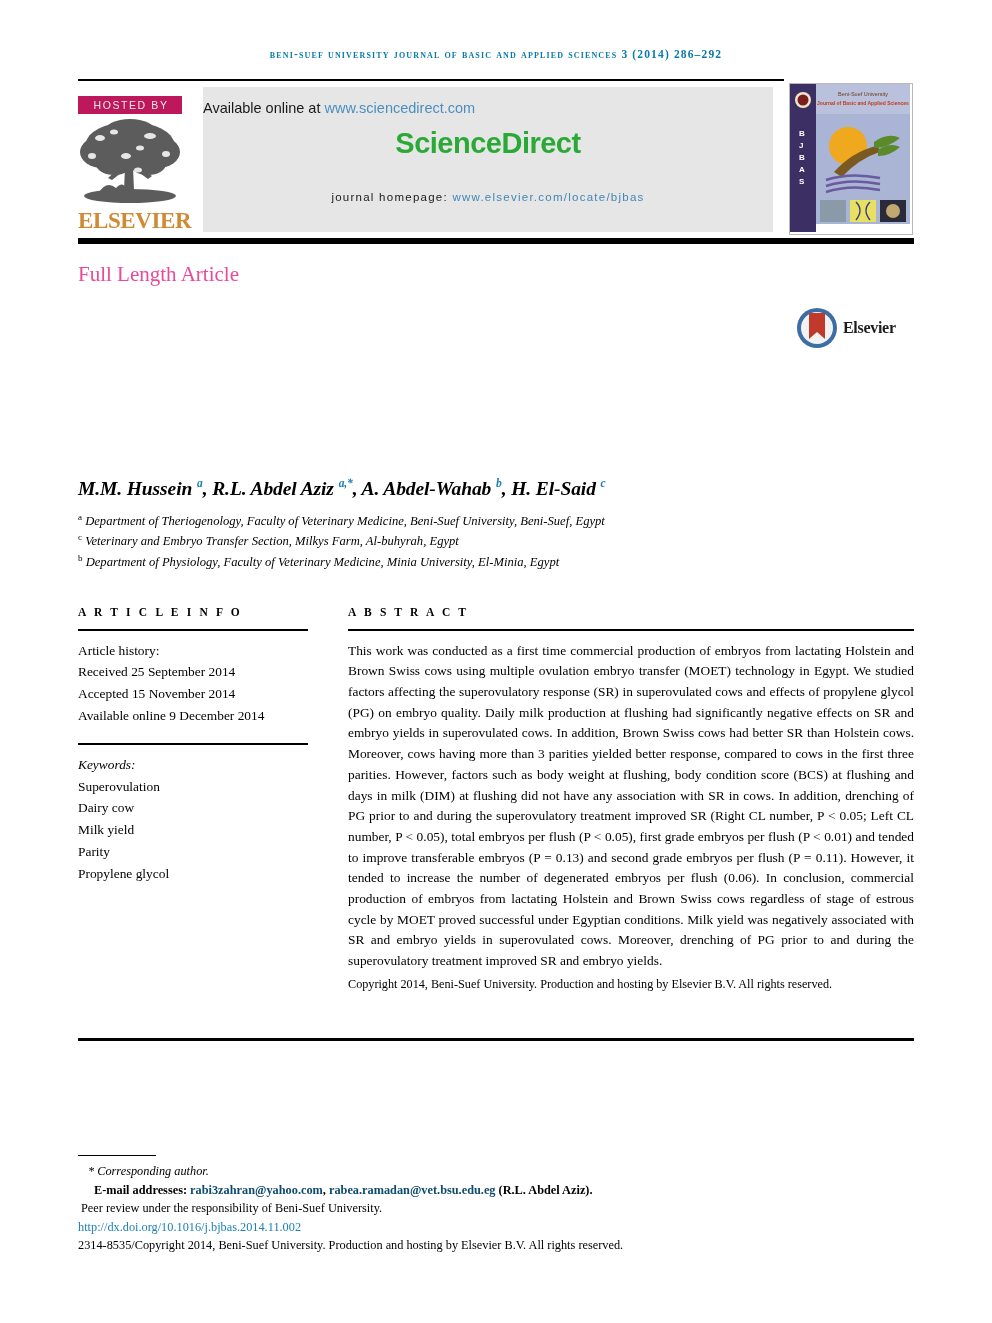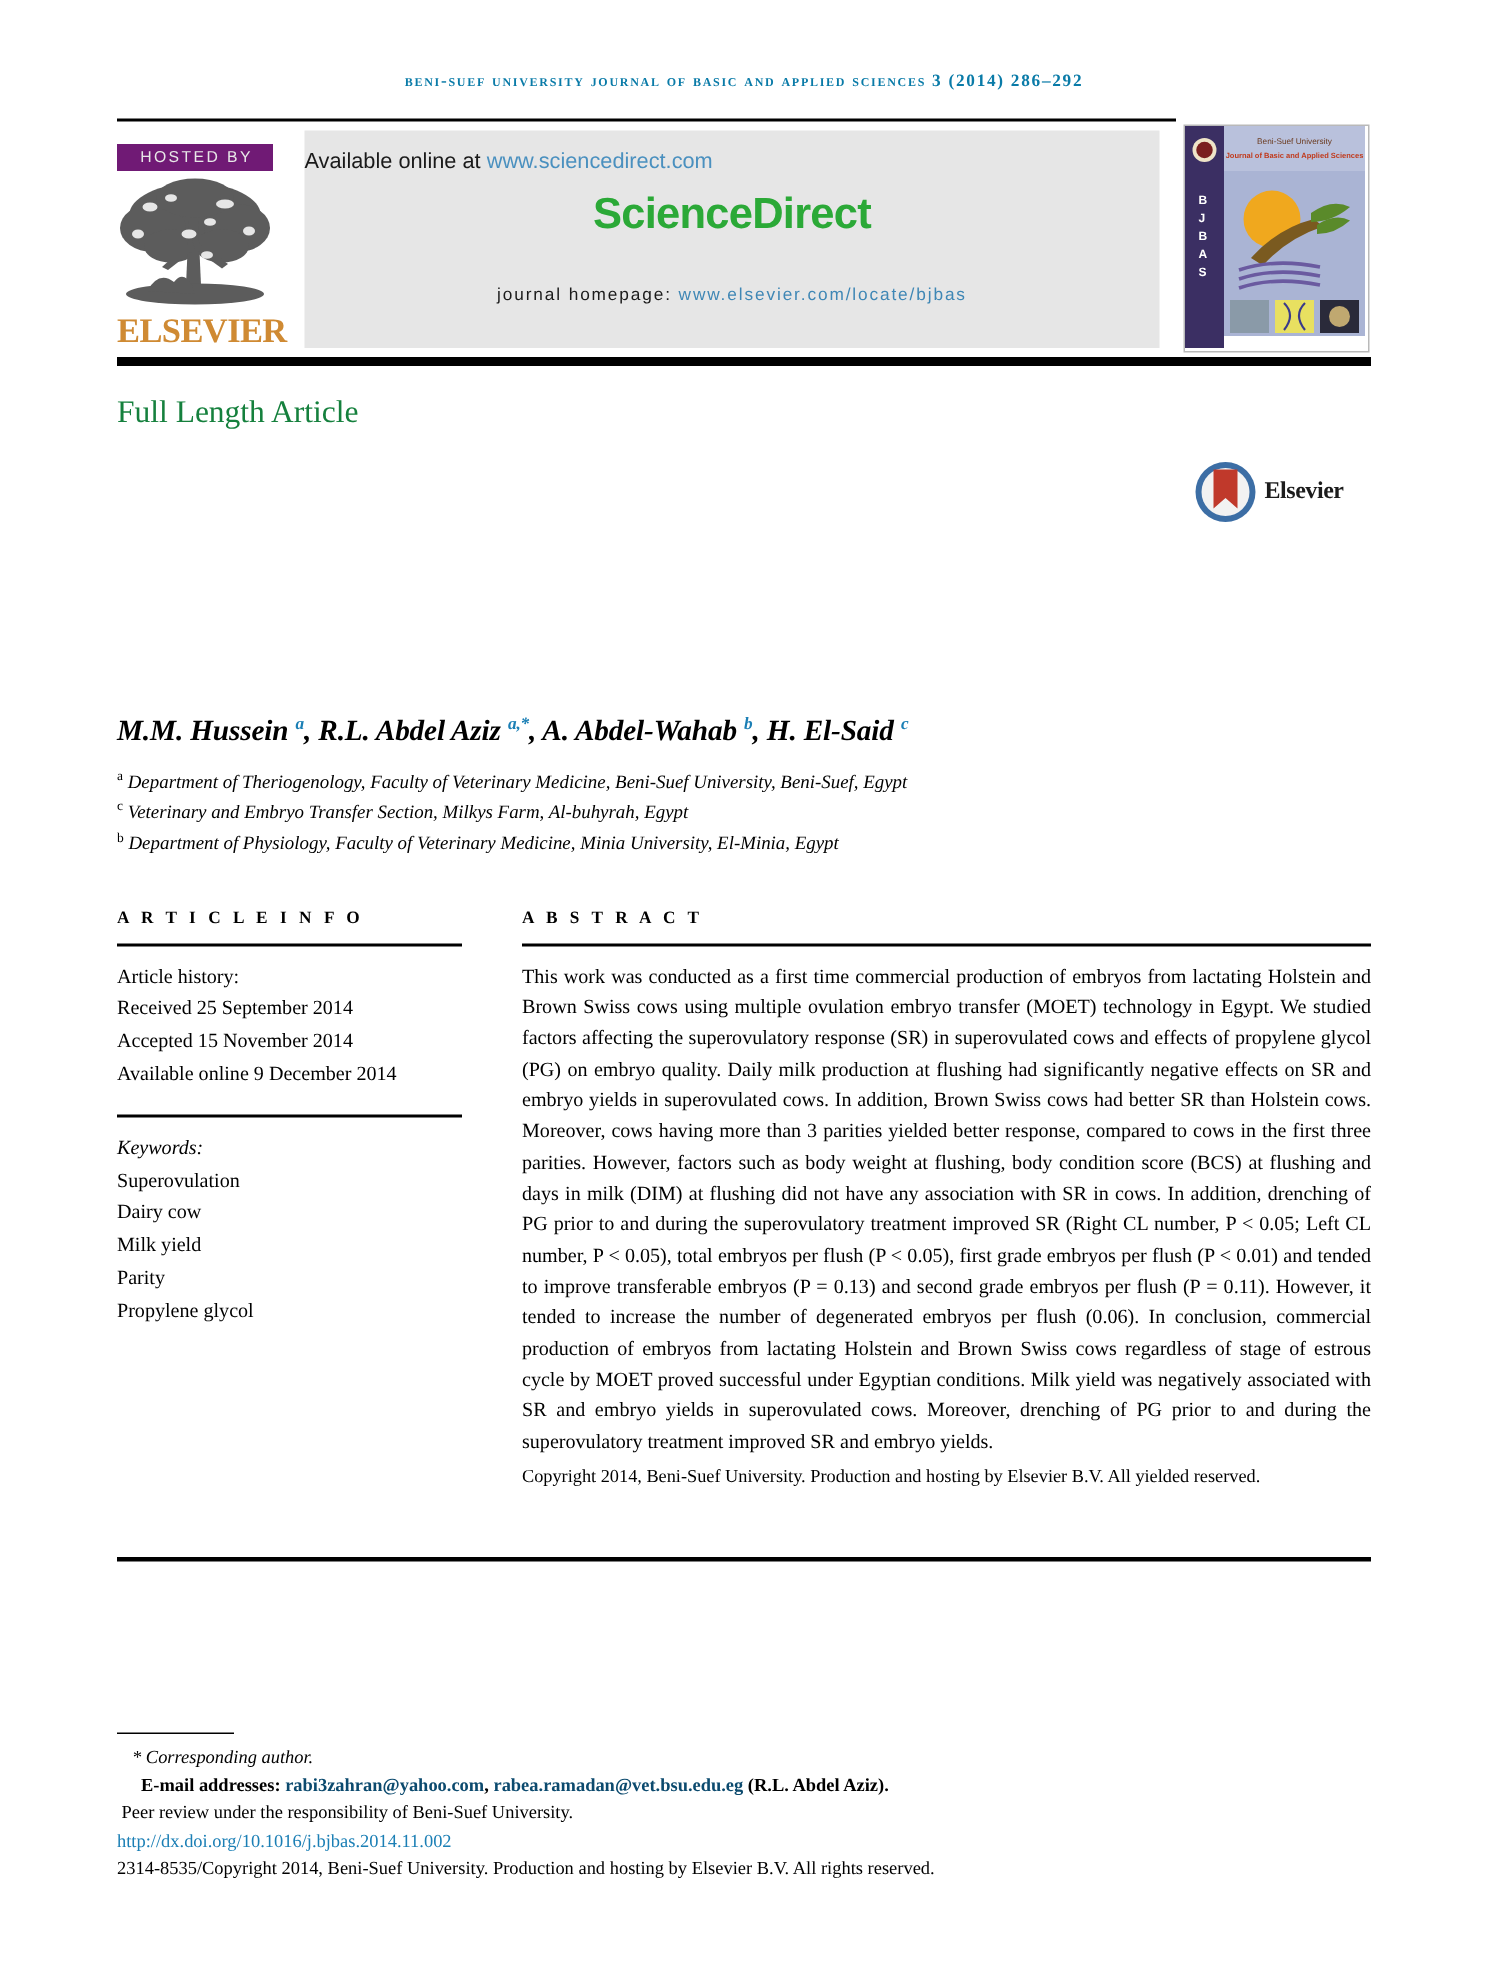--- a/index.html
+++ b/index.html
@@ -57,21 +57,21 @@
   }
 
   
   .hosted-block {
     position: absolute;
     left: 78px;
     top: 96px;
     width: 104px;
   }
   .hosted-by {
-    background: #701a75;
+    background: #be185d;
     color: #e8e8e8;
     font-family: "Liberation Sans", sans-serif;
     font-size: 10.5px;
     letter-spacing: 1.6px;
     text-align: center;
     padding: 3px 0 3px 2px;
     width: 104px;
     box-sizing: border-box;
   }
   .tree-wrap {
@@ -142,21 +142,21 @@
     overflow: hidden;
   }
 
   
   .article-type {
     position: absolute;
     left: 78px;
     top: 262px;
     font-size: 21px;
     font-family: "Liberation Serif", serif;
-    color: #15803d;
+    color: #ec4899;
   }
   .title {
     position: absolute;
     left: 78px;
     top: 303px;
     width: 640px;
     font-size: 26.5px;
     font-weight: bold;
     line-height: 1.32;
     color: #000;
@@ -405,21 +405,21 @@
       <div>Milk yield</div>
       <div>Parity</div>
       <div>Propylene glycol</div>
     </div>
   </div>
 
   <div class="col-abs">
     <div class="sec-head">A B S T R A C T</div>
     <div class="hr-thin"></div>
     <div class="abs-body">This work was conducted as a first time commercial production of embryos from lactating Holstein and Brown Swiss cows using multiple ovulation embryo transfer (MOET) technology in Egypt. We studied factors affecting the superovulatory response (SR) in superovulated cows and effects of propylene glycol (PG) on embryo quality. Daily milk production at flushing had significantly negative effects on SR and embryo yields in superovulated cows. In addition, Brown Swiss cows had better SR than Holstein cows. Moreover, cows having more than 3 parities yielded better response, compared to cows in the first three parities. However, factors such as body weight at flushing, body condition score (BCS) at flushing and days in milk (DIM) at flushing did not have any association with SR in cows. In addition, drenching of PG prior to and during the superovulatory treatment improved SR (Right CL number, P &lt; 0.05; Left CL number, P &lt; 0.05), total embryos per flush (P &lt; 0.05), first grade embryos per flush (P &lt; 0.01) and tended to improve transferable embryos (P = 0.13) and second grade embryos per flush (P = 0.11). However, it tended to increase the number of degenerated embryos per flush (0.06). In conclusion, commercial production of embryos from lactating Holstein and Brown Swiss cows regardless of stage of estrous cycle by MOET proved successful under Egyptian conditions. Milk yield was negatively associated with SR and embryo yields in superovulated cows. Moreover, drenching of PG prior to and during the superovulatory treatment improved SR and embryo yields.</div>
-    <div class="abs-copy">Copyright 2014, Beni-Suef University. Production and hosting by Elsevier B.V. All yielded reserved.</div>
+    <div class="abs-copy">Copyright 2014, Beni-Suef University. Production and hosting by Elsevier B.V. All rights reserved.</div>
   </div>
 
   <div class="rule-abs-bottom"></div>
 
   <div class="footnote">
     <div class="rule-fn"></div>
     <div class="fn-corresp">* Corresponding author.</div>
     <div class="fn-email">
       <span>E-mail addresses:</span>
       <span class="mail">rabi3zahran@yahoo.com</span><span>, </span><span class="mail">rabea.ramadan@vet.bsu.edu.eg</span><span> (R.L. Abdel Aziz).</span>

